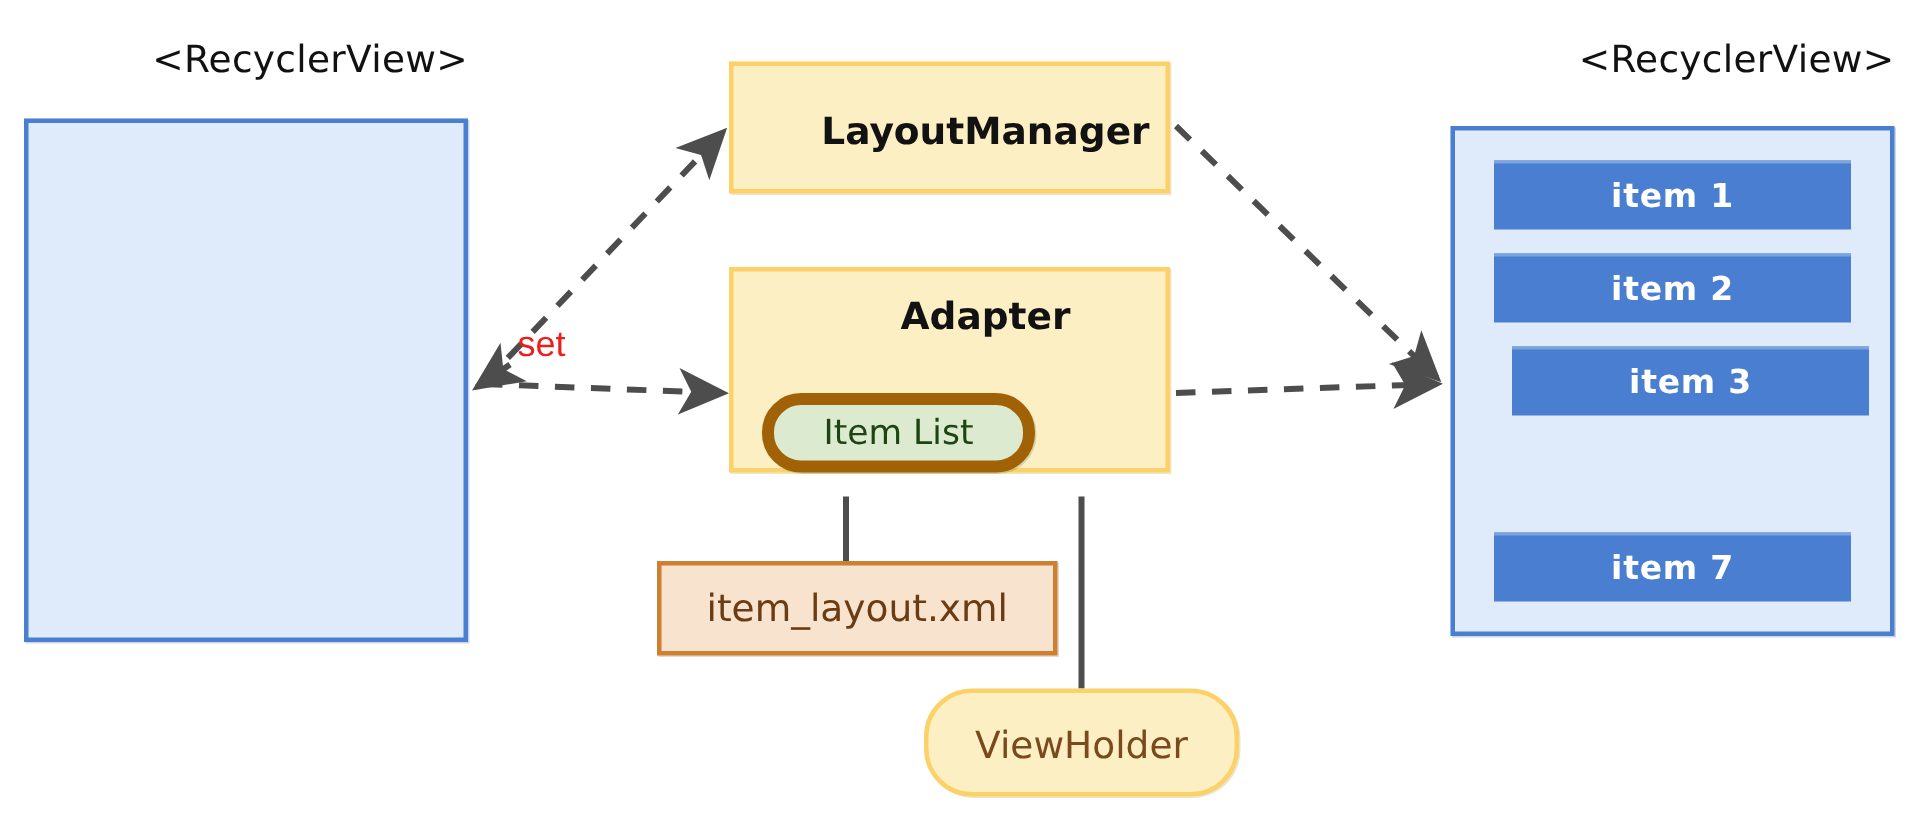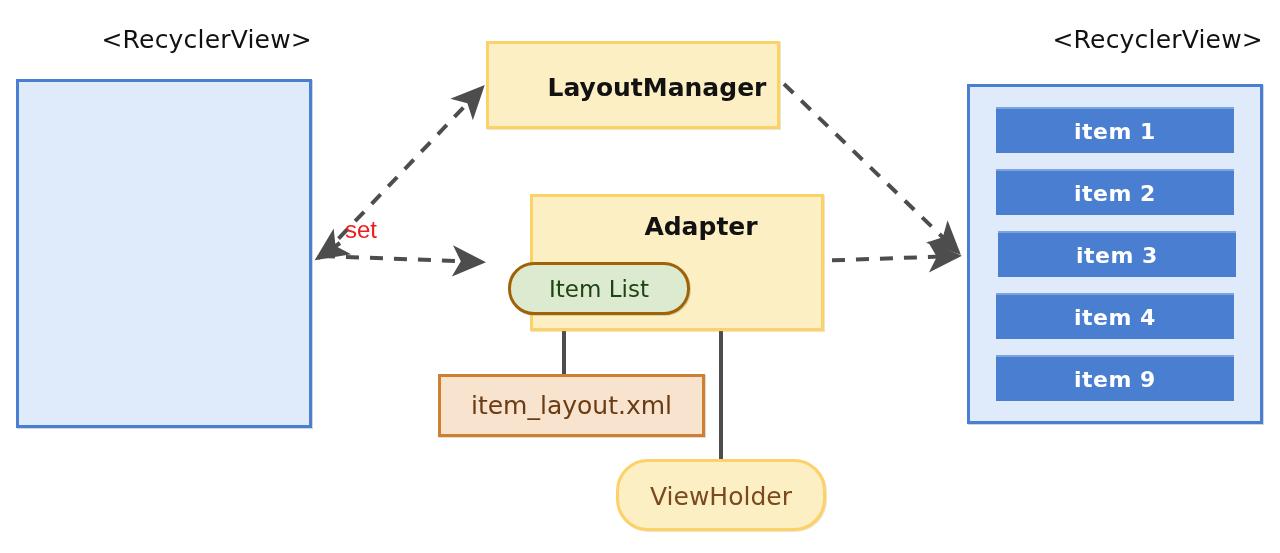--- a/index.html
+++ b/index.html
@@ -86,21 +86,21 @@
     text-align: center;
     font-family: "DejaVu Sans", sans-serif;
     font-size: 25px;
     color: #7a4a1e;
     white-space: nowrap;
   }
 
   
   .pill {
     background: #dcebd0;
-    border: 3px solid #a16207;
+    border: 8px solid #a16207;
     border-radius: 26px;
     display: flex;
     align-items: center;
     justify-content: center;
     color: #1e4414;
     font-family: "DejaVu Sans", sans-serif;
     font-size: 23px;
     box-shadow: 1px 1px 0 rgba(90,130,70,0.25);
   }
 
@@ -169,21 +169,21 @@
   </svg>
 
   <div class="rv-label" style="left:16px; top:25px; width:296px;">&lt;RecyclerView&gt;</div>
 
   <div class="node rv-box" style="left:16px; top:79px; width:296px; height:349px;"></div>
 
   <div class="node yellow-box" style="left:486px; top:41px; width:294px; height:88px;">
     <div class="yellow-title" style="top:29px;">LayoutManager</div>
   </div>
 
-  <div class="node yellow-box" style="left:486px; top:194px; width:294px; height:137px;margin-left:44px;">
+  <div class="node yellow-box" style="left:486px; top:178px; width:294px; height:137px;">
     <div class="yellow-title" style="top:15px;">Adapter</div>
   </div>
 
   <div class="node pill" style="left:508px; top:262px; width:182px; height:53px;">
     <span>Item List</span>
   </div>
 
   <div class="node file-box" style="left:438px; top:374px; width:267px; height:63px;">
     <span class="file-text">
       <span>item_layout.xml</span>
@@ -202,25 +202,22 @@
   <div class="rv-label" style="left:967px; top:25px; width:296px;">&lt;RecyclerView&gt;</div>
 
   <div class="node rv-box" style="left:967px; top:84px; width:296px; height:340px;">
     <div id="rv-items" style="position:absolute; left:0; top:0; right:0; bottom:0;">
         <div class="rv-item" style="left: 26px; width: 238px; top: 20px; height: 46px;">
           <span>item 1</span>
         </div>
         <div class="rv-item" style="left: 26px; width: 238px; top: 82px; height: 46px;">
           <span>item 2</span>
         </div>
-        <div class="rv-item" style="left: 28px; width: 238px; top: 144px; height: 46px;">
+        <div class="rv-item" style="left: 38px; width: 238px; top: 144px; height: 46px;">
           <span>item 3</span>
         </div>
-        <div class="rv-item" style="left: 26px; width: 238px; top: 206px; height: 46px;">
-          <span>item 4</span>
-        </div>
         <div class="rv-item" style="left: 26px; width: 238px; top: 268px; height: 46px;">
-          <span>item 9</span>
+          <span>item 7</span>
         </div>
       </div>
   </div>
 
 </div>
 
 </body></html>

